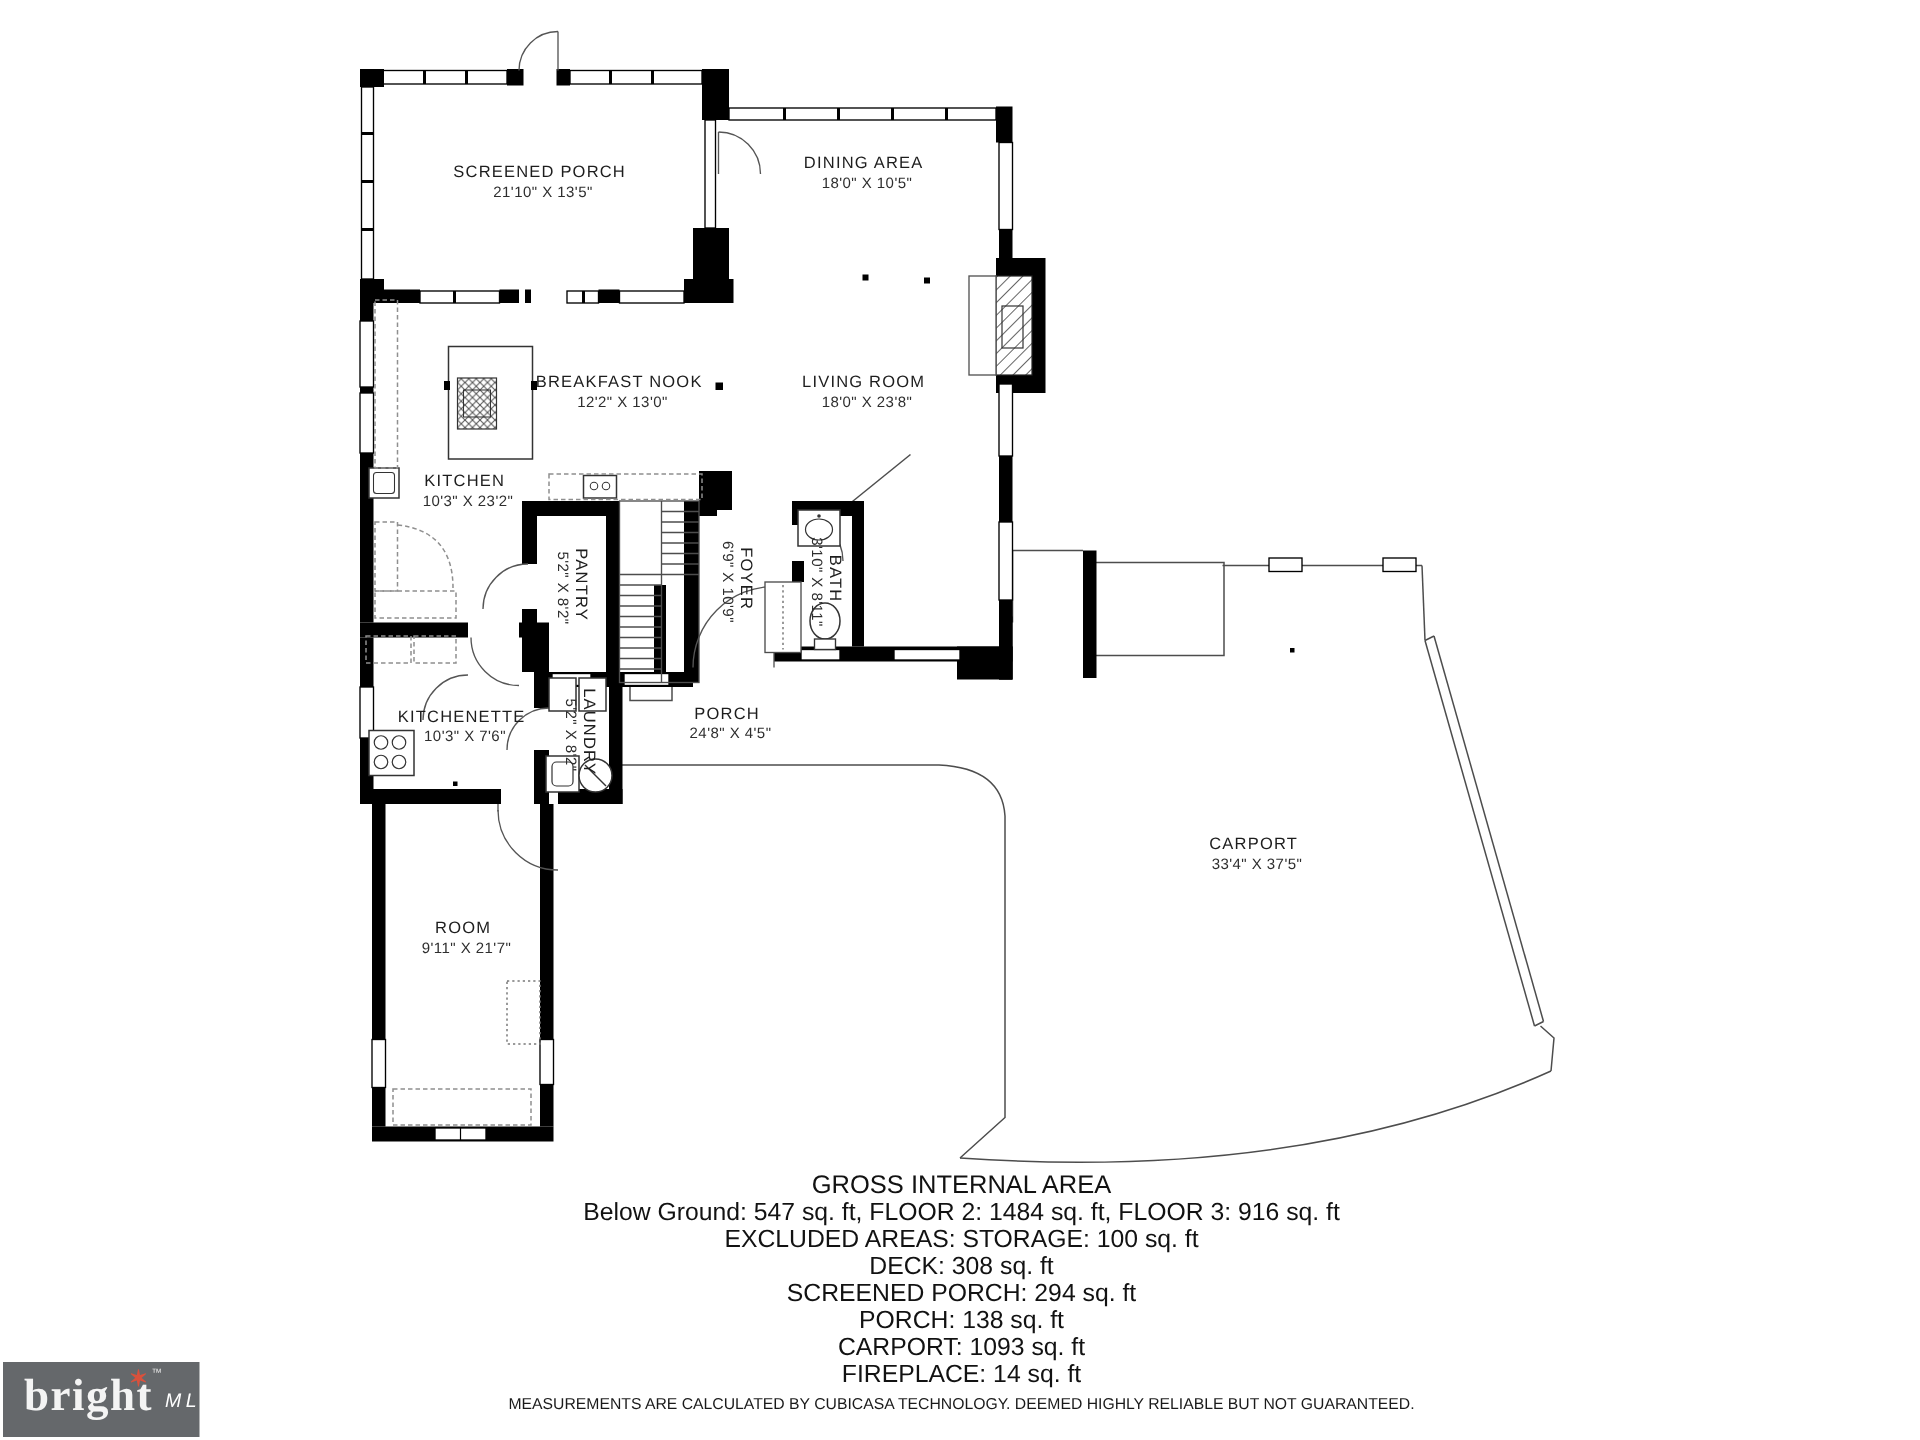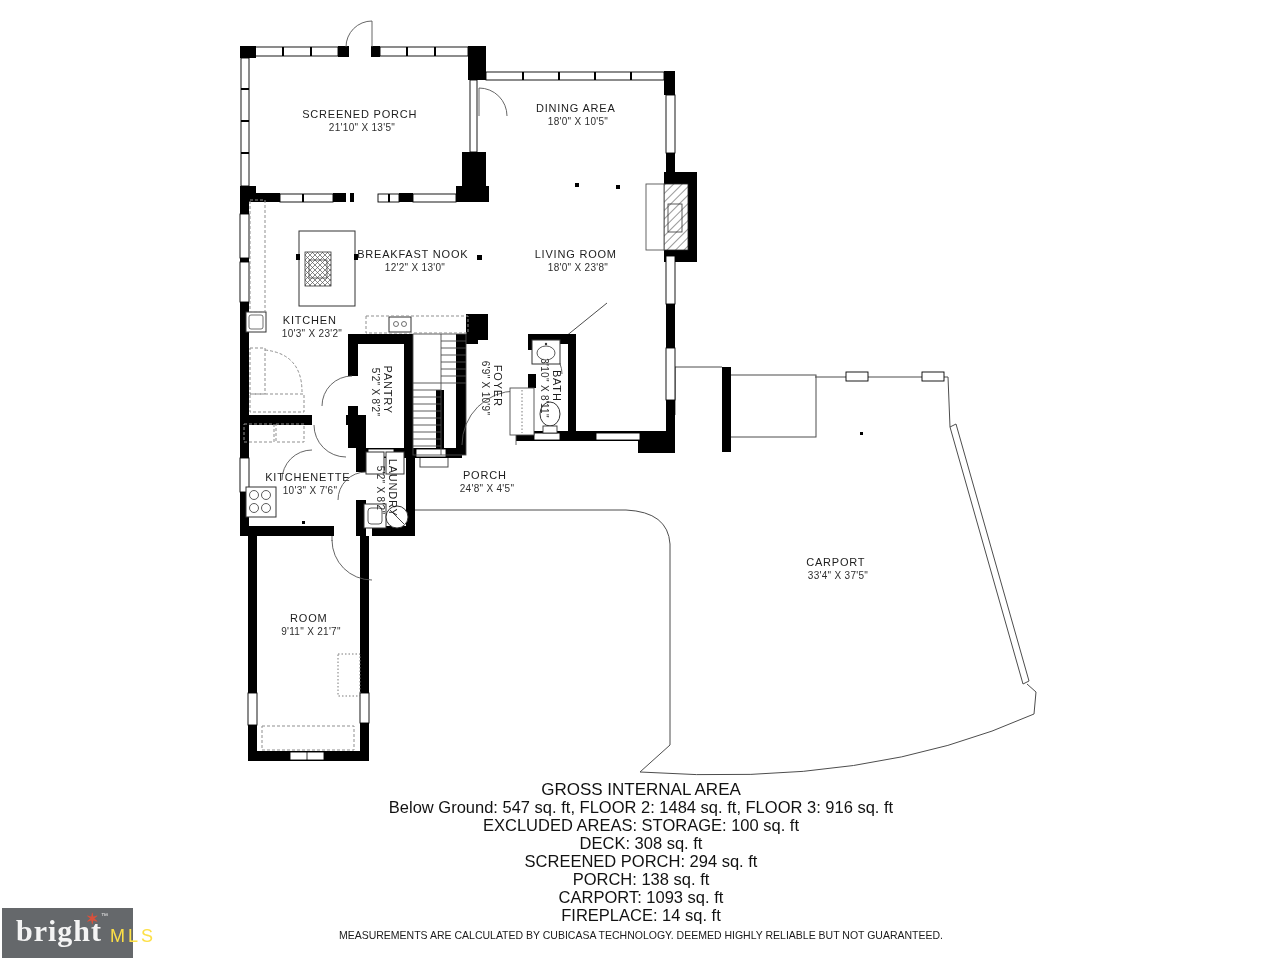--- a/index.html
+++ b/index.html
@@ -16,21 +16,21 @@
   .thin{stroke:#4d4d4d;stroke-width:1;fill:none;}
   .door{stroke:#555555;stroke-width:0.9;fill:none;}
   .dash{stroke:#8f8f8f;stroke-width:1;fill:none;stroke-dasharray:3 2;}
   .dot{stroke:#7a7a7a;stroke-width:1;fill:none;stroke-dasharray:1.5 2;}
   .fx{stroke:#333333;stroke-width:1;fill:#ffffff;}
   .logo{position:absolute;left:2px;top:908px;width:131px;height:50px;background:#65686b;}
   .logo .brand{position:absolute;left:14px;top:6px;color:#f4f4f4;font-family:"Liberation Serif",serif;
                font-weight:bold;font-size:30px;letter-spacing:1px;}
   .logo .star{position:absolute;left:84px;top:2px;color:#d9513c;font-size:15px;font-weight:bold;}
   .logo .tm{position:absolute;left:99px;top:4px;color:#e8e8e8;font-size:7px;}
-  .logo .mls{position:absolute;left:108px;top:18px;color:#fde047;font-size:18px;letter-spacing:3px;}
+  .logo .mls{position:absolute;left:108px;top:18px;color:#ffffff;font-size:13px;letter-spacing:3px;font-style:italic;}
 </style>
 </head>
 <body>
 
 <div class="stage">
 <svg width="1280" height="960" viewBox="0 0 1280 960">
   <defs>
     <pattern id="hatch" width="6" height="6" patternUnits="userSpaceOnUse" patternTransform="rotate(45)">
       <rect width="6" height="6" fill="#ffffff"></rect>
       <line x1="0" y1="0" x2="0" y2="6" stroke="#444" stroke-width="1.1"></line>

